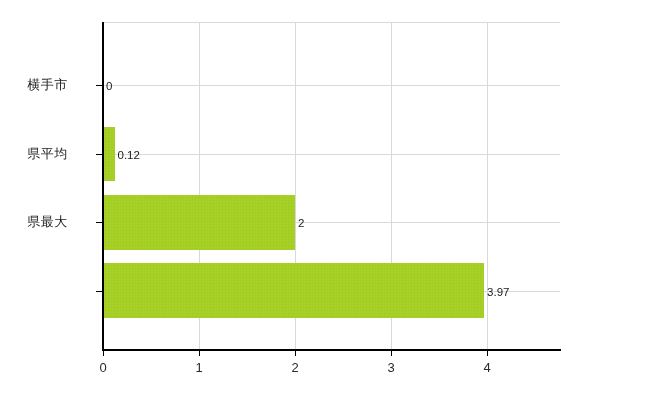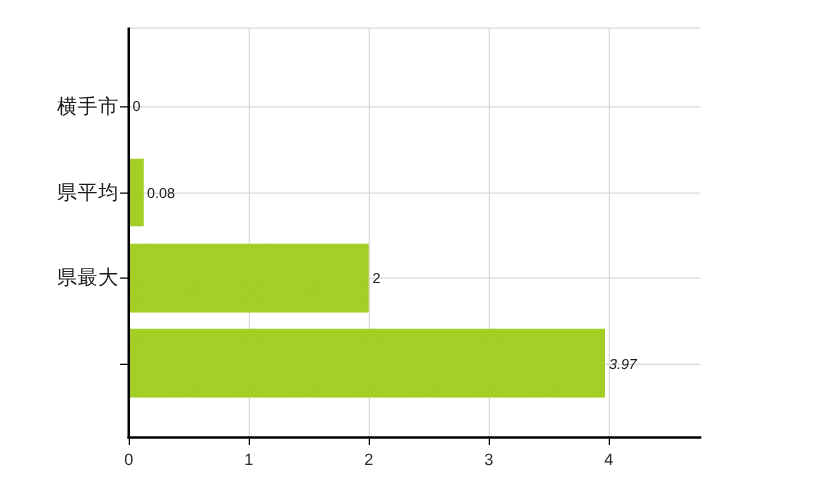--- a/index.html
+++ b/index.html
@@ -96,22 +96,22 @@
     left: 0;
     background-color: #a0ce25;
     background-image:
       radial-gradient(circle at 1px 1px, rgba(180,210,40,0.55) 0.8px, transparent 1px);
     background-size: 3px 3px;
   }
   .ylabel-wrap {
     position: absolute;
     left: 0;
     width: 95px;
-    text-align: right;
-    font-size: 16px;
+    text-align: center;
+    font-size: 13px;
     color: #1a1a1a;
     line-height: 1;
     letter-spacing: 0.5px;
   }
 
   .xlabel {
     position: absolute;
     top: 360px;
     width: 40px;
     margin-left: -20px;
@@ -147,23 +147,23 @@
     <div class="gridline-h" style="top:132px;"></div>
     <div class="gridline-h" style="top:200px;"></div>
     <div class="gridline-h" style="top:269px;"></div>
 
     <div class="bar" style="top:40px; height:47px; width:0px;"></div>
     <div class="bar" style="top: 105px; height: 54px; width: 11.52px;"></div>
     <div class="bar" style="top:173px; height:55px; width:192px;"></div>
     <div class="bar" style="top: 241px; height: 55px; width: 381.12px;"></div>
 
     <div class="value-label" style="left:3px; top:59px;">0</div>
-    <div class="value-label" style="left: 14.52px; top: 128px;">0.08</div>
+    <div class="value-label" style="left: 14.52px; top: 128px;">0.12</div>
     <div class="value-label" style="left:195px; top:196px;">2</div>
-    <div class="value-label" style="left: 384.12px; top: 265px; font-style: italic;">3.97</div>
+    <div class="value-label" style="left: 384.12px; top: 265px;">3.97</div>
   </div>
 
   <div class="axis-y-line"></div>
   <div class="axis-x-line"></div>
 
   <div class="ytick" style="top:85px;"></div>
   <div class="ytick" style="top:154px;"></div>
   <div class="ytick" style="top:222px;"></div>
   <div class="ytick" style="top:291px;"></div>
 

